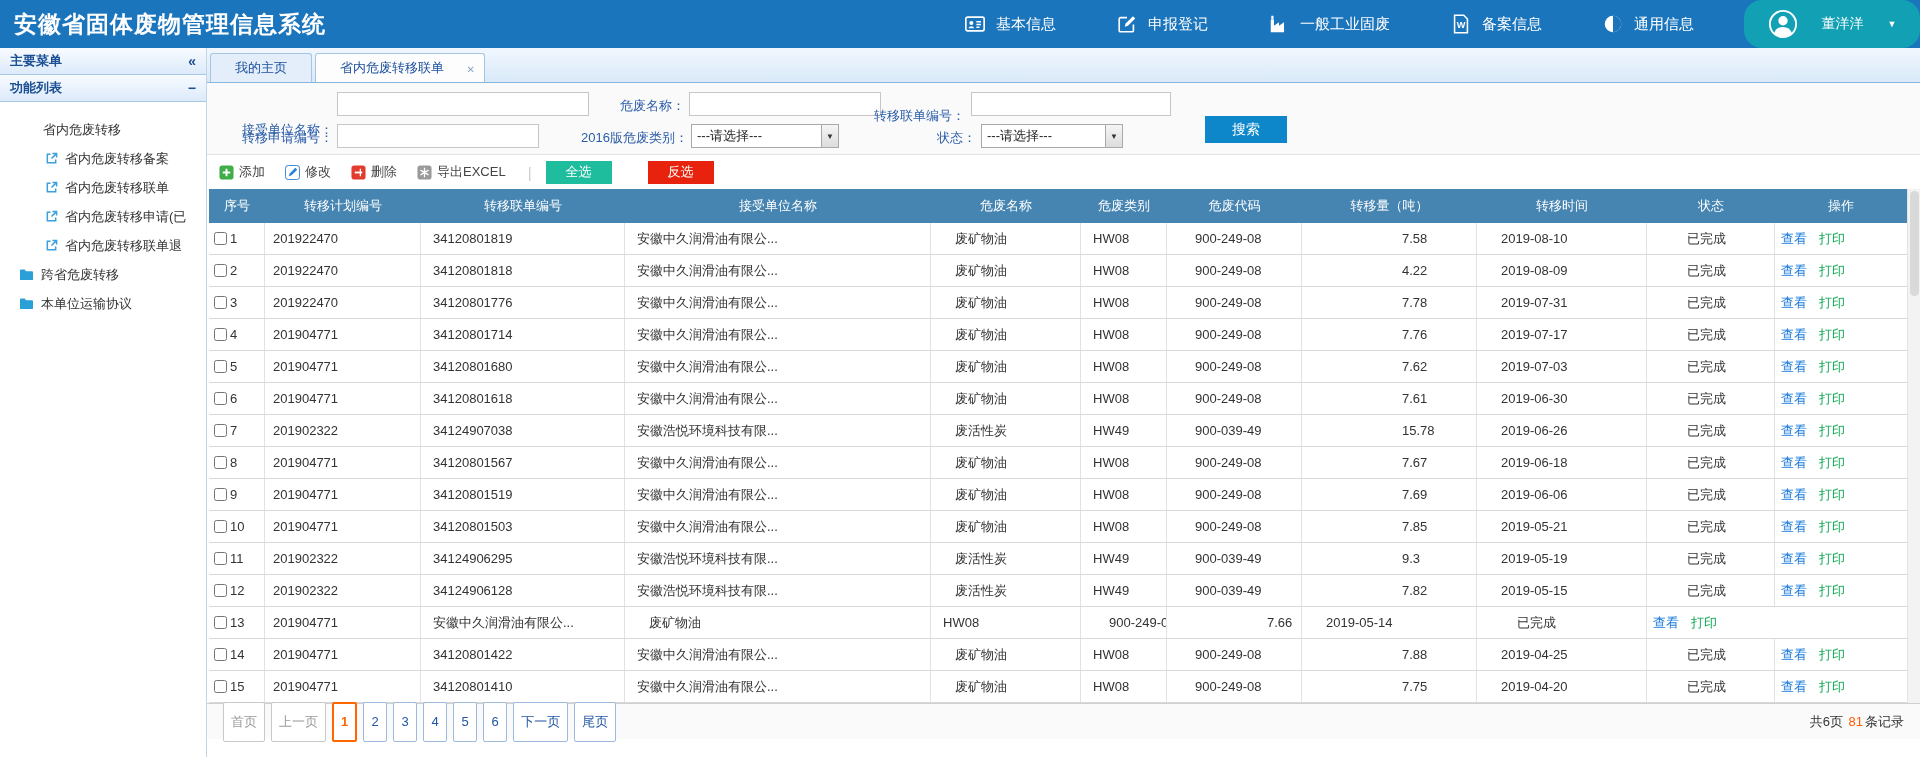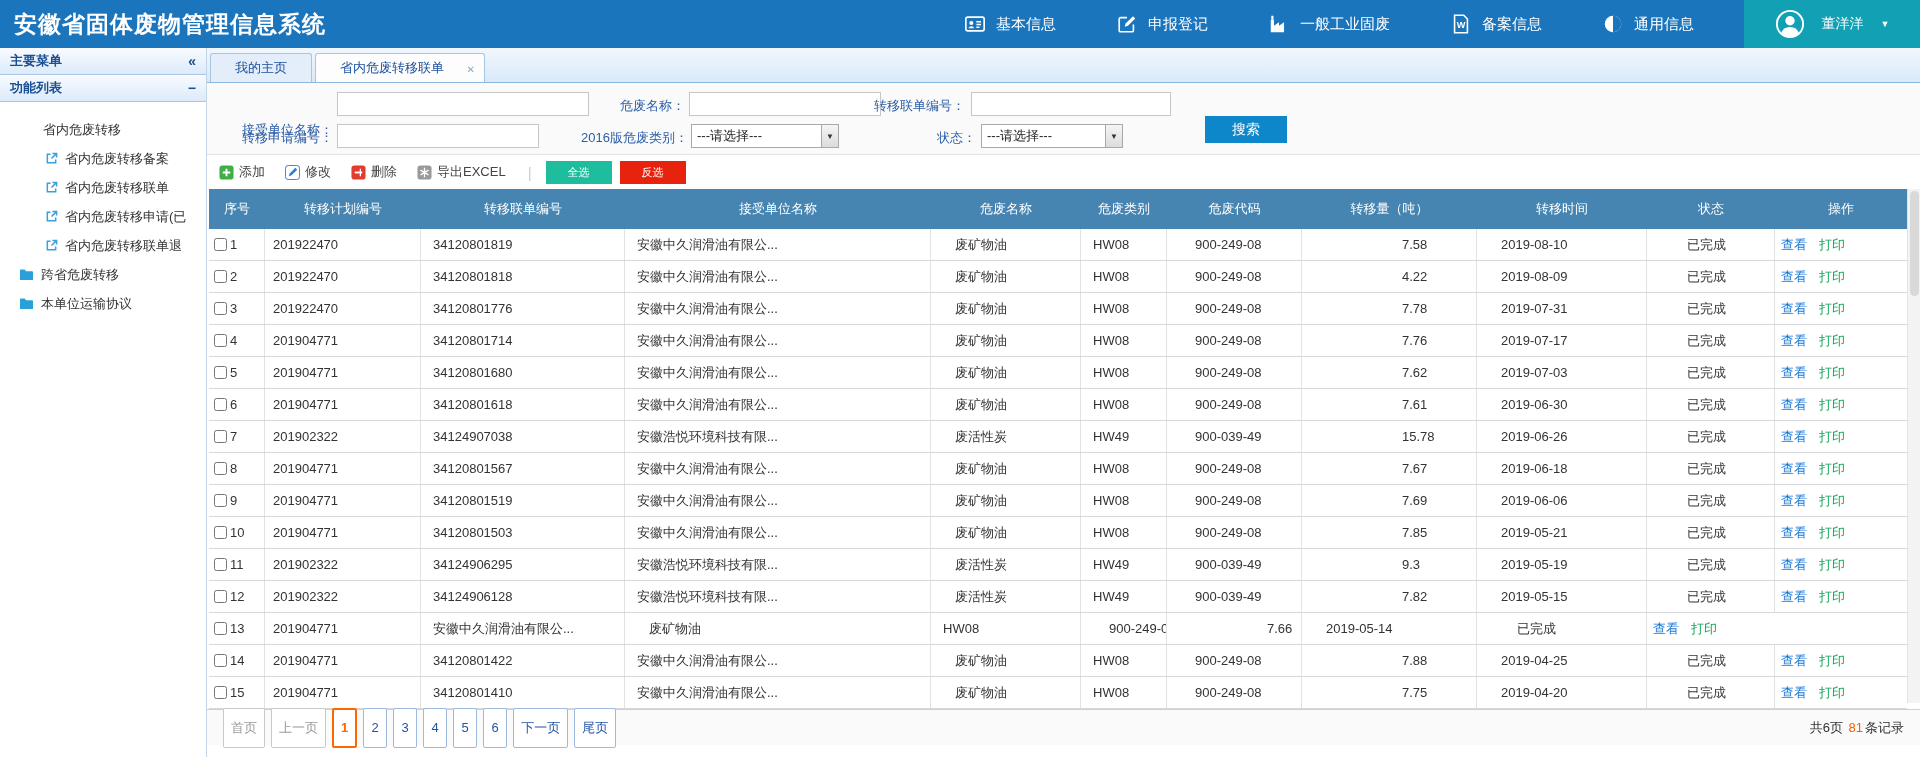--- a/index.html
+++ b/index.html
@@ -8,21 +8,21 @@
 
   
   .header { height:48px; background:#1b75bd; display:flex; align-items:stretch; color:#fff; }
   .app-title { font-size:23px; font-weight:bold; letter-spacing:1px; padding:0 26px 0 14px;
     display:flex; align-items:center; white-space:nowrap; }
   .nav { flex:1; display:flex; justify-content:flex-end; padding-right:20px; }
   .nav-item { display:flex; align-items:center; gap:10px; padding:0 30px; font-size:15px; cursor:pointer; white-space:nowrap; }
   .nav-item.active { background:#e9260f; padding:0 48px; }
   .nav-item svg { width:22px; height:22px; display:block; }
   .user { background:#12a0b5; min-width:176px; display:flex; align-items:center; justify-content:center;
-    gap:17px; font-size:14px; cursor:pointer; padding:0 14px; }
+    gap:24px; font-size:14px; cursor:pointer; padding:0 14px;border-radius:18px; }
   .user svg { width:30px; height:30px; }
   .caret { font-size:9px; }
 
   
   .content { display:flex; height:709px; }
   .sidebar { width:207px; border-right:1px solid #c3d4e4; background:#fff; flex:0 0 207px; }
   .side-hd { height:27px; background:linear-gradient(#f8fbff,#dceafa); border-bottom:1px solid #a9c7e5;
     color:#1b4f93; font-weight:bold; font-size:13px; padding:0 10px; display:flex;
     align-items:center; justify-content:space-between; }
   .side-hd .hd-ic { color:#1b4f93; font-weight:bold; cursor:pointer; font-size:14px; }
@@ -64,28 +64,28 @@
   .l5 { left:300px; width:169px; } .s5 { left:472px; width:148px; }
   .l6 { left:560px; width:197px; } .s6 { left:762px; width:142px; }
   .search-btn { position:absolute; left:986px; top:33px; width:82px; height:27px; background:#0d87c9;
     color:#fff; border:none; font-size:14px; cursor:pointer; }
 
   
   .toolbar { height:34px; display:flex; align-items:center; padding-left:12px; background:#fff; font-size:13px; color:#444; }
   .tool { display:flex; align-items:center; gap:5px; cursor:pointer; margin-right:20px; white-space:nowrap; }
   .tool svg { width:15px; height:15px; display:block; }
   .tb-sep { color:#ccc; margin:0 14px 0 2px; font-size:15px; }
-  .btn-sel { width:66px; height:23px; border:none; color:#fff; font-size:11px; cursor:pointer; margin-right:8px; }
+  .btn-sel { width:66px; height:23px; border:none; color:#fff; font-size:13px; cursor:pointer; margin-right:36px; }
   .btn-selall { background:#1ebd9d; }
   .btn-invert { background:#e8230d; }
 
   
   .table-wrap { margin-left:2px; margin-right:13px; }
   .grid-row { display:grid; grid-template-columns:56px 156px 204px 306px 150px 86px 135px 175px 170px 128px 1fr; }
-  .thead { height:40px; background:#4685b1; color:#fff; font-size:13px; }
+  .thead { height:34px; background:#4685b1; color:#fff; font-size:13px; }
   .thead .hcell { display:flex; align-items:center; justify-content:center; white-space:nowrap; }
   .trow { height:32px; border-bottom:1px solid #d8d8d8; font-size:13px; color:#333; background:#fff; }
   .tcell { display:flex; align-items:center; border-right:1px solid #e2e2e2; overflow:hidden; white-space:nowrap; }
   .tcell:last-child { border-right:none; }
   .c-no { padding-left:5px; gap:3px; }
   .c-no input { width:13px; height:13px; }
   .c-plan { padding-left:8px; } .c-manifest { padding-left:12px; } .c-receiver { padding-left:12px; }
   .c-waste { padding-left:24px; } .c-class { padding-left:12px; } .c-code { padding-left:28px; }
   .c-amount { padding-left:100px; } .c-date { padding-left:24px; } .c-status { padding-left:40px; }
   .c-action { padding-left:6px; gap:12px; }
@@ -263,21 +263,21 @@
     <span>省内危废转移联单</span>
   <span class="tab-close">✕</span></div>
 </div>
 
     <div class="search-panel">
       <div style="position:absolute; left:12px; top:0; right:0; bottom:0;">
         <span class="flabel row1 l1" style="top:14px;margin-top:24px;">接受单位名称：</span>
         <input class="finput row1 i1" style="top: 9px;">
         <span class="flabel l2" style="top:14px;">危废名称：</span>
         <input class="finput i2" style="top: 9px;">
-        <span class="flabel l3" style="top:14px;">转移联单编号：</span>
+        <span class="flabel l3" style="top:24px;">转移联单编号：</span>
         <input class="finput i3" style="top: 9px;">
 
         <span class="flabel l4" style="top:46px;">转移申请编号：</span>
         <input class="finput i4" style="top: 41px;">
         <span class="flabel l5" style="top:46px;">2016版危废类别：</span>
         <div class="fselect s5" style="top:41px;">
           <span class="sel-text">---请选择---</span>
           <span class="sel-btn">▼</span>
         </div>
         <span class="flabel l6" style="top:46px;">状态：</span>

